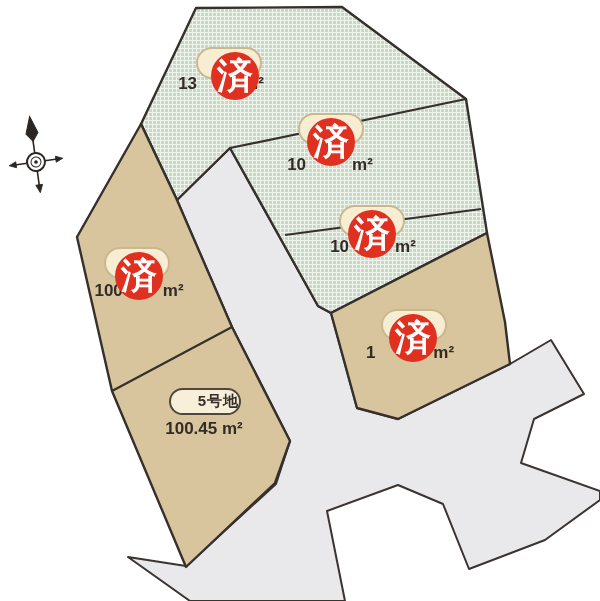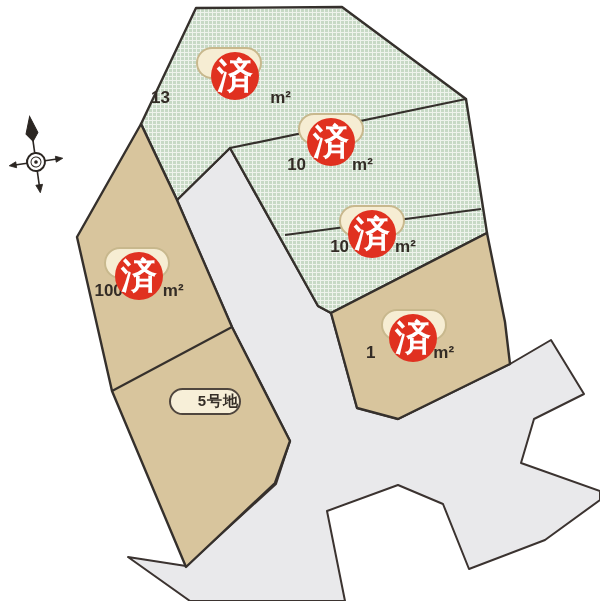--- a/index.html
+++ b/index.html
@@ -59,21 +59,21 @@
       <polygon points="27,0 20,-3 20,3" stroke-width="0.8"></polygon>
       <line x1="-9" y1="0" x2="-23" y2="0" stroke-width="1.6"></line>
       <polygon points="-27,0 -20,-3 -20,3" stroke-width="0.8"></polygon>
       <circle cx="0" cy="0" r="9" fill="none" stroke-width="2"></circle>
       <circle cx="0" cy="0" r="5" fill="none" stroke-width="1"></circle>
       <circle cx="0" cy="0" r="1.8" stroke="none"></circle>
     </g>
   </svg>
 
   <div class="pill" style="left:196px;top:47px;width:66px;height:32px;"></div>
-  <div class="area" style="left:151px;top:88px;justify-content:space-between;">
+  <div class="area" style="left:151px;top:74px;">
     <span>13</span>
     <span class="gap" style="width:46px;"></span>
     <span>m²</span>
   </div>
   <div class="stamp" style="left:211px;top:52px;">済</div>
 
   <div class="pill" style="left:298px;top:113px;width:66px;height:32px;"></div>
   <div class="area" style="left:260px;top:155px;">
     <span>10</span>
     <span class="gap" style="width:46px;"></span>
@@ -93,20 +93,23 @@
   <div class="area" style="left:69px;top:281px;">
     <span>100</span>
     <span class="gap" style="width:40px;"></span>
     <span>m²</span>
   </div>
   <div class="stamp" style="left:115px;top:252px;">済</div>
 
   <div class="pill outlined" style="left:169px;top:388px;width:72px;height:27px;">
     <span>5号地</span>
   </div>
+  <div class="area" style="left:134px;top:419px;">
+    <span>100.45 m²</span>
+  </div>
 
   <div class="pill" style="left:381px;top:309px;width:66px;height:32px;"></div>
   <div class="area" style="left:340px;top:343px;">
     <span>1</span>
     <span class="gap" style="width:58px;"></span>
     <span>m²</span>
   </div>
   <div class="stamp" style="left:389px;top:314px;">済</div>
 
 </div>

